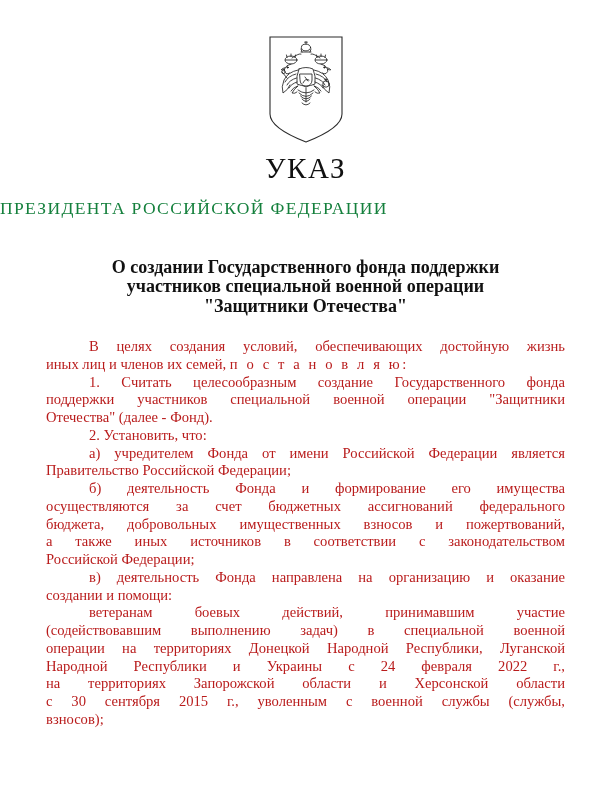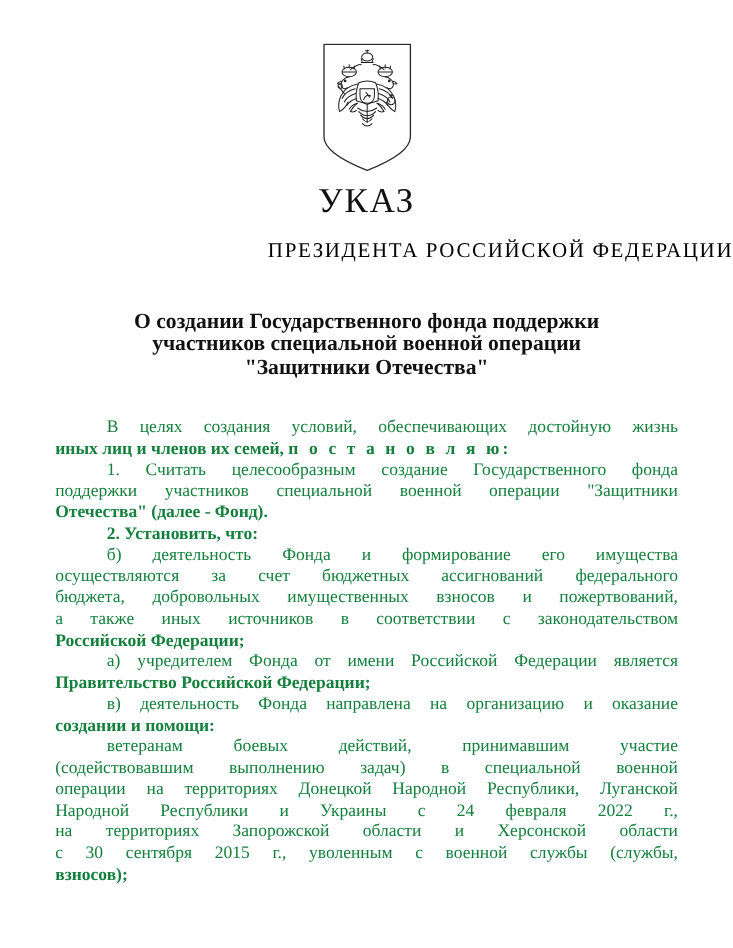--- a/index.html
+++ b/index.html
@@ -48,26 +48,26 @@
     font-weight: normal;
     letter-spacing: 1.6px;
     line-height: 32px;
     color: #111;
   }
   .doc-subtitle-main {
     position: absolute;
     left: 0;
     top: 197px;
     width: 611px;
-    text-align: right;
+    text-align: left;
     font-size: 17.5px;
     font-weight: normal;
     letter-spacing: 1.35px;
     line-height: 22px;
-    color: #000000;
+    color: #15803d;
   }
 
   
   .doc-heading {
     position: absolute;
     left: 95px;
     top: 258px;
     width: 421px;
     text-align: center;
     font-size: 18px;
@@ -80,34 +80,32 @@
   
   #body-text {
     position: absolute;
     left: 46px;
     top: 338px;
     width: 519px;
     font-size: 14.6px;
     line-height: 17.75px;
     text-align: justify;
     text-justify: inter-word;
-    color: #15803d;
-    margin-top: 10px;
+    color: #b91c1c;
   }
   
   .jline {
     display: block;
     text-align: justify;
     text-align-last: justify;
     white-space: normal;
   }
   .jline.last {
     text-align: left;
     text-align-last: left;
-    font-weight: bold;
   }
   .spaced {
     letter-spacing: 2.6px;
   }
   .indent-line { text-indent: 43px; }
 </style>
 </head>
 <body>
 
 <div id="page">
@@ -187,30 +185,30 @@
       <span class="jline indent-line">1. Считать целесообразным создание Государственного фонда</span>
       <span class="jline">поддержки участников специальной военной операции "Защитники</span>
       <span class="jline last">Отечества" (далее - Фонд).</span>
     </div>
 
     <div>
       <span class="jline last indent-line">2. Установить, что:</span>
     </div>
 
     <div>
+      <span class="jline indent-line">а) учредителем Фонда от имени Российской Федерации является</span>
+      <span class="jline last">Правительство Российской Федерации;</span>
+    </div>
+
+    <div>
       <span class="jline indent-line">б) деятельность Фонда и формирование его имущества</span>
       <span class="jline">осуществляются за счет бюджетных ассигнований федерального</span>
       <span class="jline">бюджета, добровольных имущественных взносов и пожертвований,</span>
       <span class="jline">а также иных источников в соответствии с законодательством</span>
       <span class="jline last">Российской Федерации;</span>
-    </div>
-
-    <div>
-      <span class="jline indent-line">а) учредителем Фонда от имени Российской Федерации является</span>
-      <span class="jline last">Правительство Российской Федерации;</span>
     </div>
 
     <div>
       <span class="jline indent-line">в) деятельность Фонда направлена на организацию и оказание</span>
       <span class="jline last">создании и помощи:</span>
     </div>
 
     <div>
       <span class="jline indent-line">ветеранам боевых действий, принимавшим участие</span>
       <span class="jline">(содействовавшим выполнению задач) в специальной военной</span>

